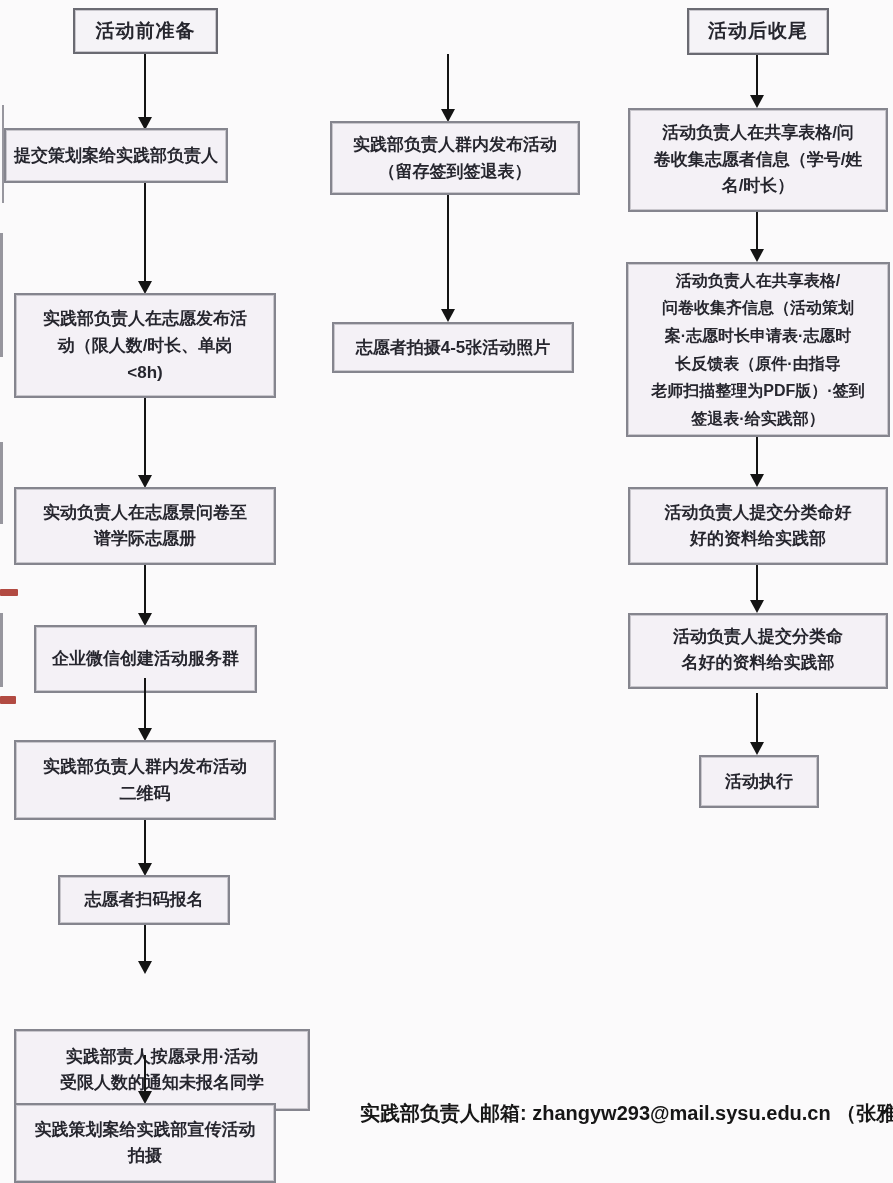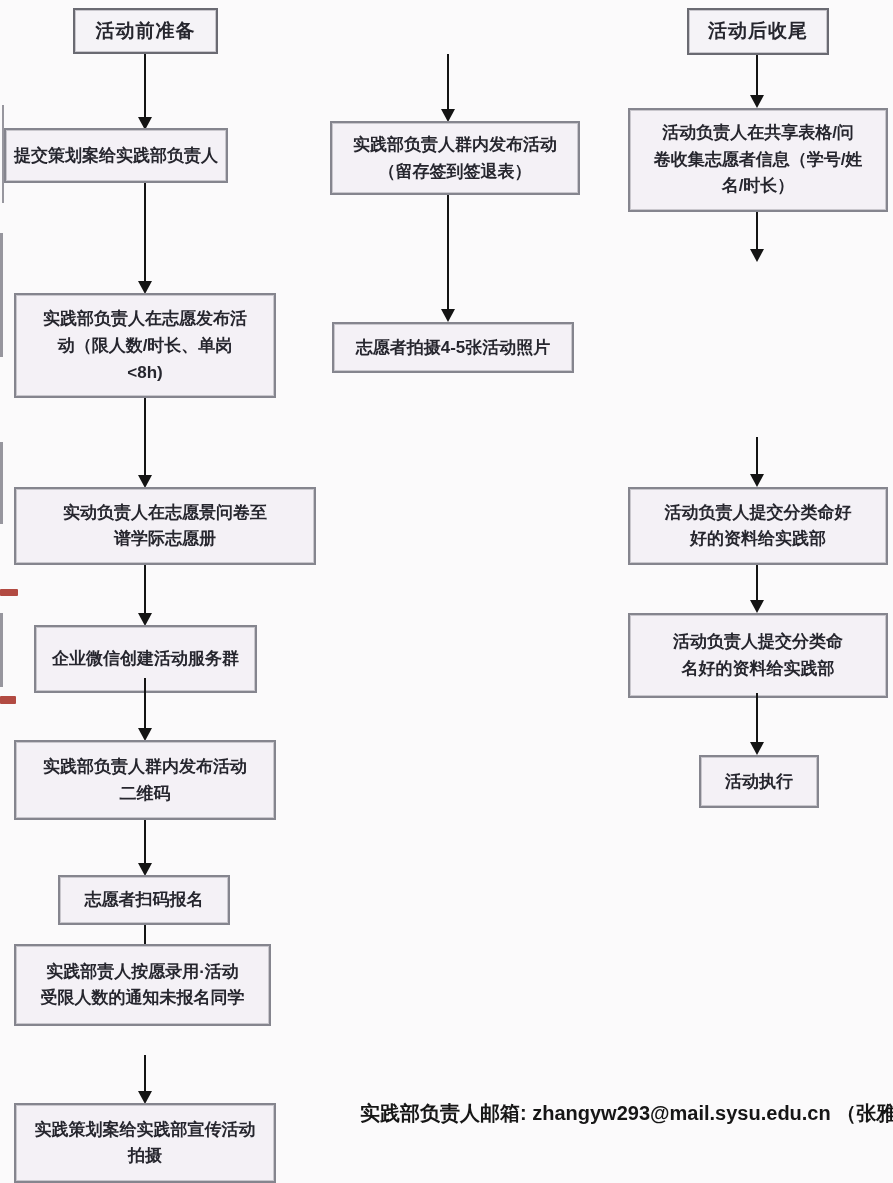--- a/index.html
+++ b/index.html
@@ -79,21 +79,21 @@
 
   <div class="box" style="left:14px;top:293px;width:262px;height:105px;"><span>实践部负责人在志愿发布活
 动（限人数/时长、单岗
 &lt;8h)</span></div>
 
   <div class="arrow" style="left:138px;top:398px;height:90px;">
     <div class="shaft"></div>
     <div class="head"></div>
   </div>
 
-  <div class="box small-line" style="left:14px;top:487px;width:302px;height:78px;"><span>实动负责人在志愿景问卷至
+  <div class="box small-line" style="left:14px;top:487px;width:262px;height:78px;"><span>实动负责人在志愿景问卷至
 谱学际志愿册</span></div>
 
   <div class="arrow" style="left:138px;top:565px;height:61px;">
     <div class="shaft"></div>
     <div class="head"></div>
   </div>
 
   <div class="box" style="left:34px;top:625px;width:223px;height:68px;font-family:Liberation Serif, serif;"><span>企业微信创建活动服务群</span></div>
 
   <div class="arrow" style="left:138px;top:678px;height:63px;">
@@ -109,21 +109,21 @@
     <div class="head"></div>
   </div>
 
   <div class="box" style="left:58px;top:875px;width:172px;height:50px;text-align:center;"><span>志愿者扫码报名</span></div>
 
   <div class="arrow" style="left:138px;top:925px;height:49px;">
     <div class="shaft"></div>
     <div class="head"></div>
   </div>
 
-  <div class="box small-line" style="left:14px;top:944px;width:257px;height:82px;"><span>实践部责人按愿录用·活动
+  <div class="box small-line" style="left:14px;top:1029px;width:296px;height:82px;"><span>实践部责人按愿录用·活动
 受限人数的通知未报名同学</span></div>
 
   <div class="arrow" style="left:138px;top:1055px;height:49px;">
     <div class="shaft"></div>
     <div class="head"></div>
   </div>
 
   <div class="box small-line" style="left:14px;top:1103px;width:262px;height:80px;"><span>实践策划案给实践部宣传活动
 拍摄</span></div>
 
@@ -152,35 +152,41 @@
 
   <div class="box small-line" style="left:628px;top:108px;width:260px;height:104px;"><span>活动负责人在共享表格/问
 卷收集志愿者信息（学号/姓
 名/时长）</span></div>
 
   <div class="arrow" style="left:750px;top:212px;height:50px;">
     <div class="shaft"></div>
     <div class="head"></div>
   </div>
 
+  <div class="box bigbox" style="left:626px;top:262px;width:264px;height:175px;"><span>活动负责人在共享表格/
+问卷收集齐信息（活动策划
+案·志愿时长申请表·志愿时
+长反馈表（原件·由指导
+老师扫描整理为PDF版）·签到
+签退表·给实践部）</span></div>
 
   <div class="arrow" style="left:750px;top:437px;height:50px;">
     <div class="shaft"></div>
     <div class="head"></div>
   </div>
 
   <div class="box small-line" style="left:628px;top:487px;width:260px;height:78px;"><span>活动负责人提交分类命好
 好的资料给实践部</span></div>
 
   <div class="arrow" style="left:750px;top:565px;height:48px;">
     <div class="shaft"></div>
     <div class="head"></div>
   </div>
 
-  <div class="box small-line" style="left:628px;top:613px;width:260px;height:85px;"><span>活动负责人提交分类命
+  <div class="box small-line" style="left:628px;top:613px;width:260px;height:76px;font-family:Liberation Mono, monospace;"><span>活动负责人提交分类命
 名好的资料给实践部</span></div>
 
   <div class="arrow" style="left:750px;top:693px;height:62px;">
     <div class="shaft"></div>
     <div class="head"></div>
   </div>
 
   <div class="box" style="left:699px;top:755px;width:120px;height:53px;"><span>活动执行</span></div>
 
   <div class="footer" style="left:360px;top:1100px;"><span>实践部负责人邮箱: zhangyw293@mail.sysu.edu.cn （张雅文）</span></div>

